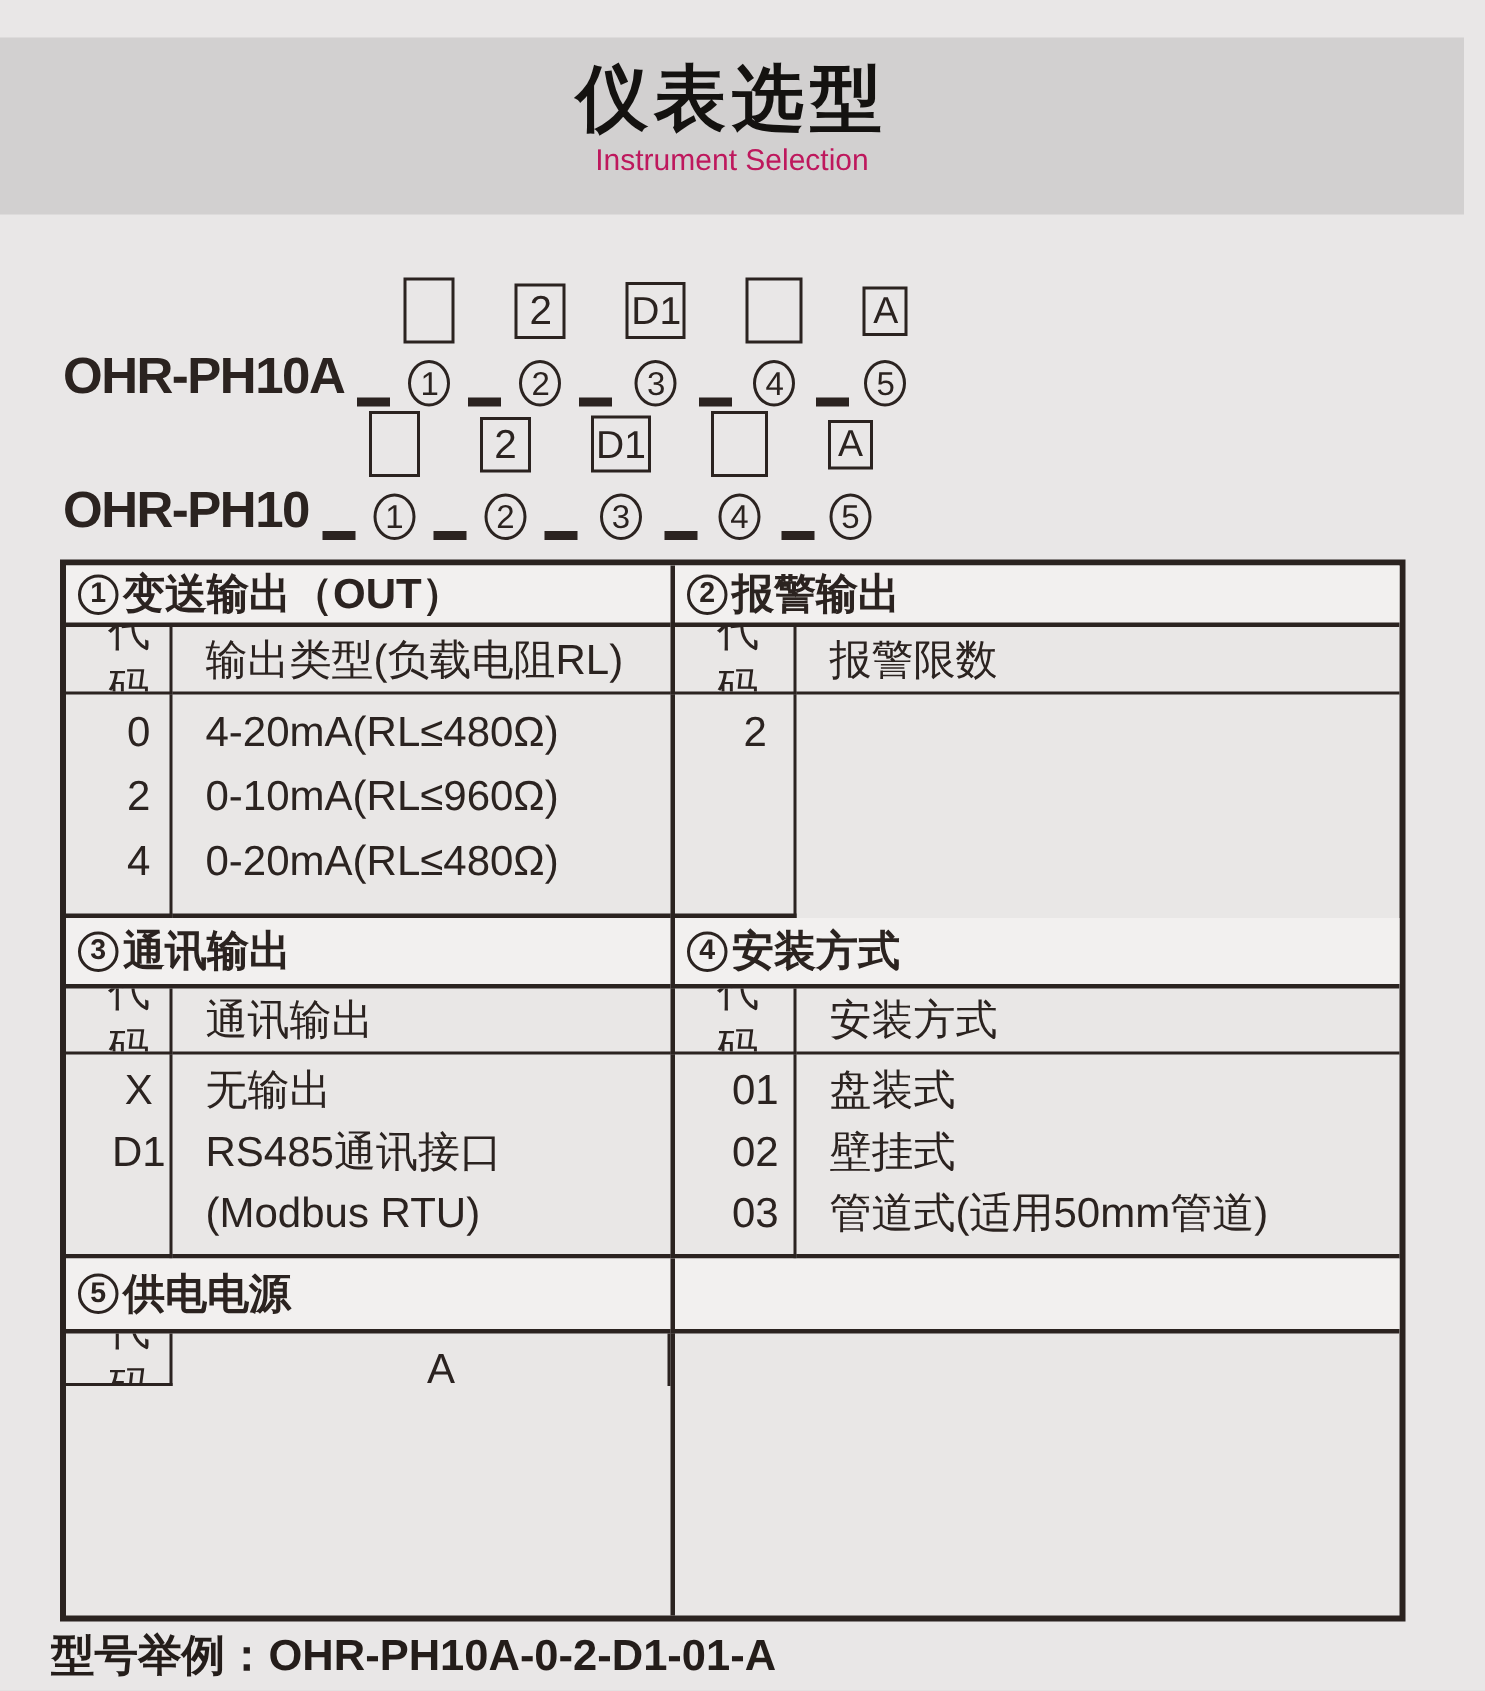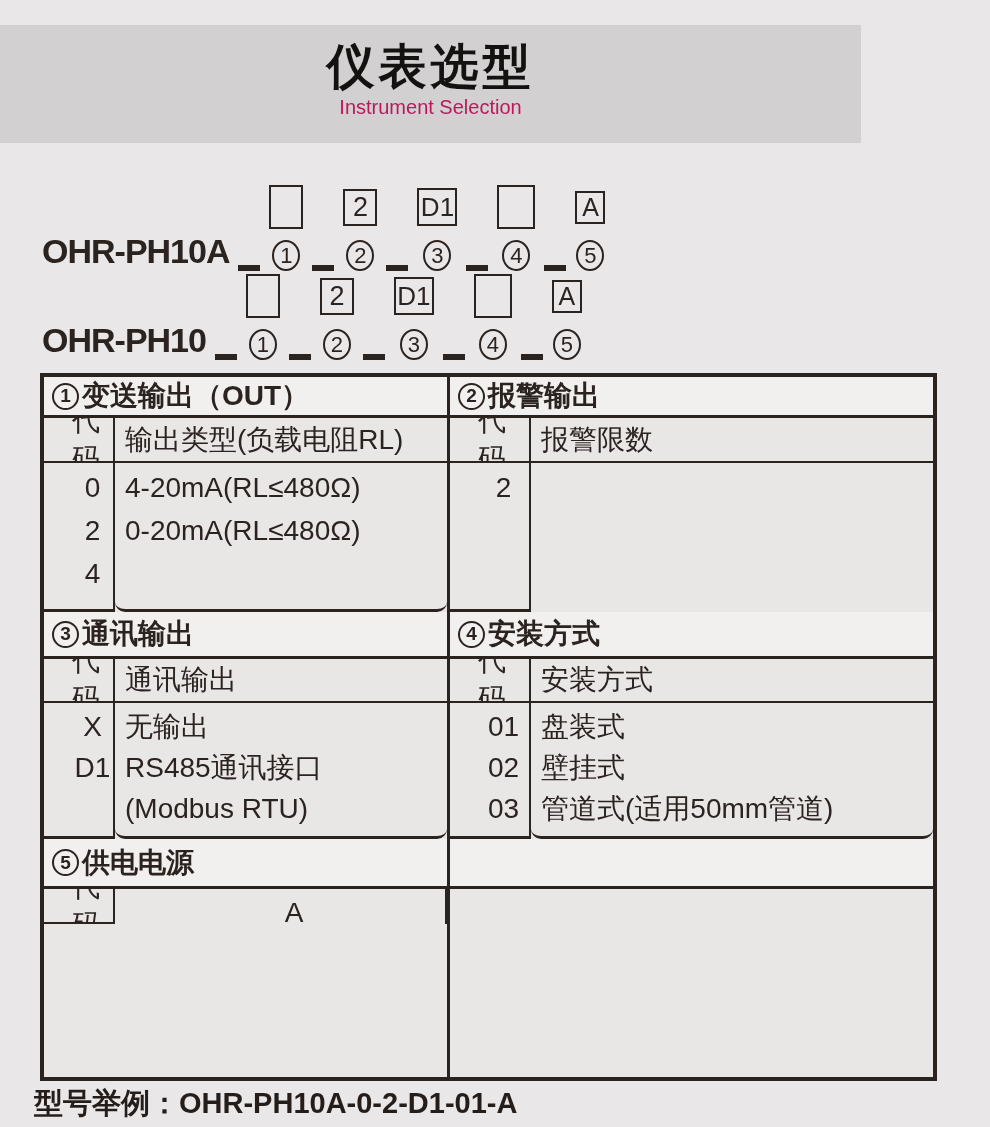--- a/index.html
+++ b/index.html
@@ -17,21 +17,21 @@
   .page{
     position:relative;
     width:990px;height:1127px;
     background:var(--page-bg);
     overflow:hidden;
     color:var(--ink);
   }
 
   
   .band{
-    position:absolute;left:0;top:25px;width:861px;height:118px;
+    position:absolute;left:0;top:25px;width:976px;height:118px;
     background:var(--band-bg);
     text-align:center;
   }
   .band .title{
     margin-top:14px;
     font-size:48px;
     font-weight:bold;
     letter-spacing:4px;
     color:#141210;
     line-height:56px;
@@ -116,31 +116,31 @@
     flex:none;
     display:inline-flex;align-items:center;justify-content:center;
     width:27px;height:27px;
     border:2.5px solid var(--ink);
     border-radius:50%;
     font-size:19px;font-weight:bold;
     margin-right:3px;
     box-sizing:border-box;
   }
   .code{justify-content:center;border-right:2px solid var(--ink);}
-  .desc{padding-left:10px;}
+  .desc{padding-left:22px;}
   .bb-thick{border-bottom:3.5px solid var(--ink);}
   .bb-thin{border-bottom:2px solid var(--ink);}
   .bl-thick{border-left:3.5px solid var(--ink);}
   .stack{
     flex-direction:column;
     justify-content:flex-start;
     padding-top:3px;
   }
   .stack.code{align-items:center;}
-  .stack.desc{align-items:flex-start;border-radius:10px;}
+  .stack.desc{align-items:flex-start;}
   .stack .ln{line-height:43px;height:43px;white-space:nowrap;}
   .stack.rows6 .ln{line-height:41px;height:41px;}
   .stack.rows9 .ln{line-height:42px;height:42px;}
   .r7-right{background:var(--hdr-bg);}
   .r89-right{grid-column:3/5;grid-row:8/10;}
 
   
   .example{
     position:absolute;left:34px;top:1084px;
     font-size:29px;
@@ -253,20 +253,21 @@
     <div class="cell code bb-thin bl-thick">代码</div>
     <div class="cell desc bb-thin">报警限数</div>
 
     <div class="cell code stack bb-thick">
       <div class="ln">0</div>
       <div class="ln">2</div>
       <div class="ln">4</div>
     </div>
     <div class="cell desc stack bb-thick">
       <div class="ln">4-20mA(RL≤480Ω)</div>
+      <div class="ln">0-10mA(RL≤960Ω)</div>
       <div class="ln">0-20mA(RL≤480Ω)</div>
     </div>
     <div class="cell code stack bb-thick bl-thick">
       <div class="ln">2</div>
     </div>
 
     <div class="cell hdr span-l">
       <span class="circ-s">3</span>
       <span>通讯输出</span>
     </div>

